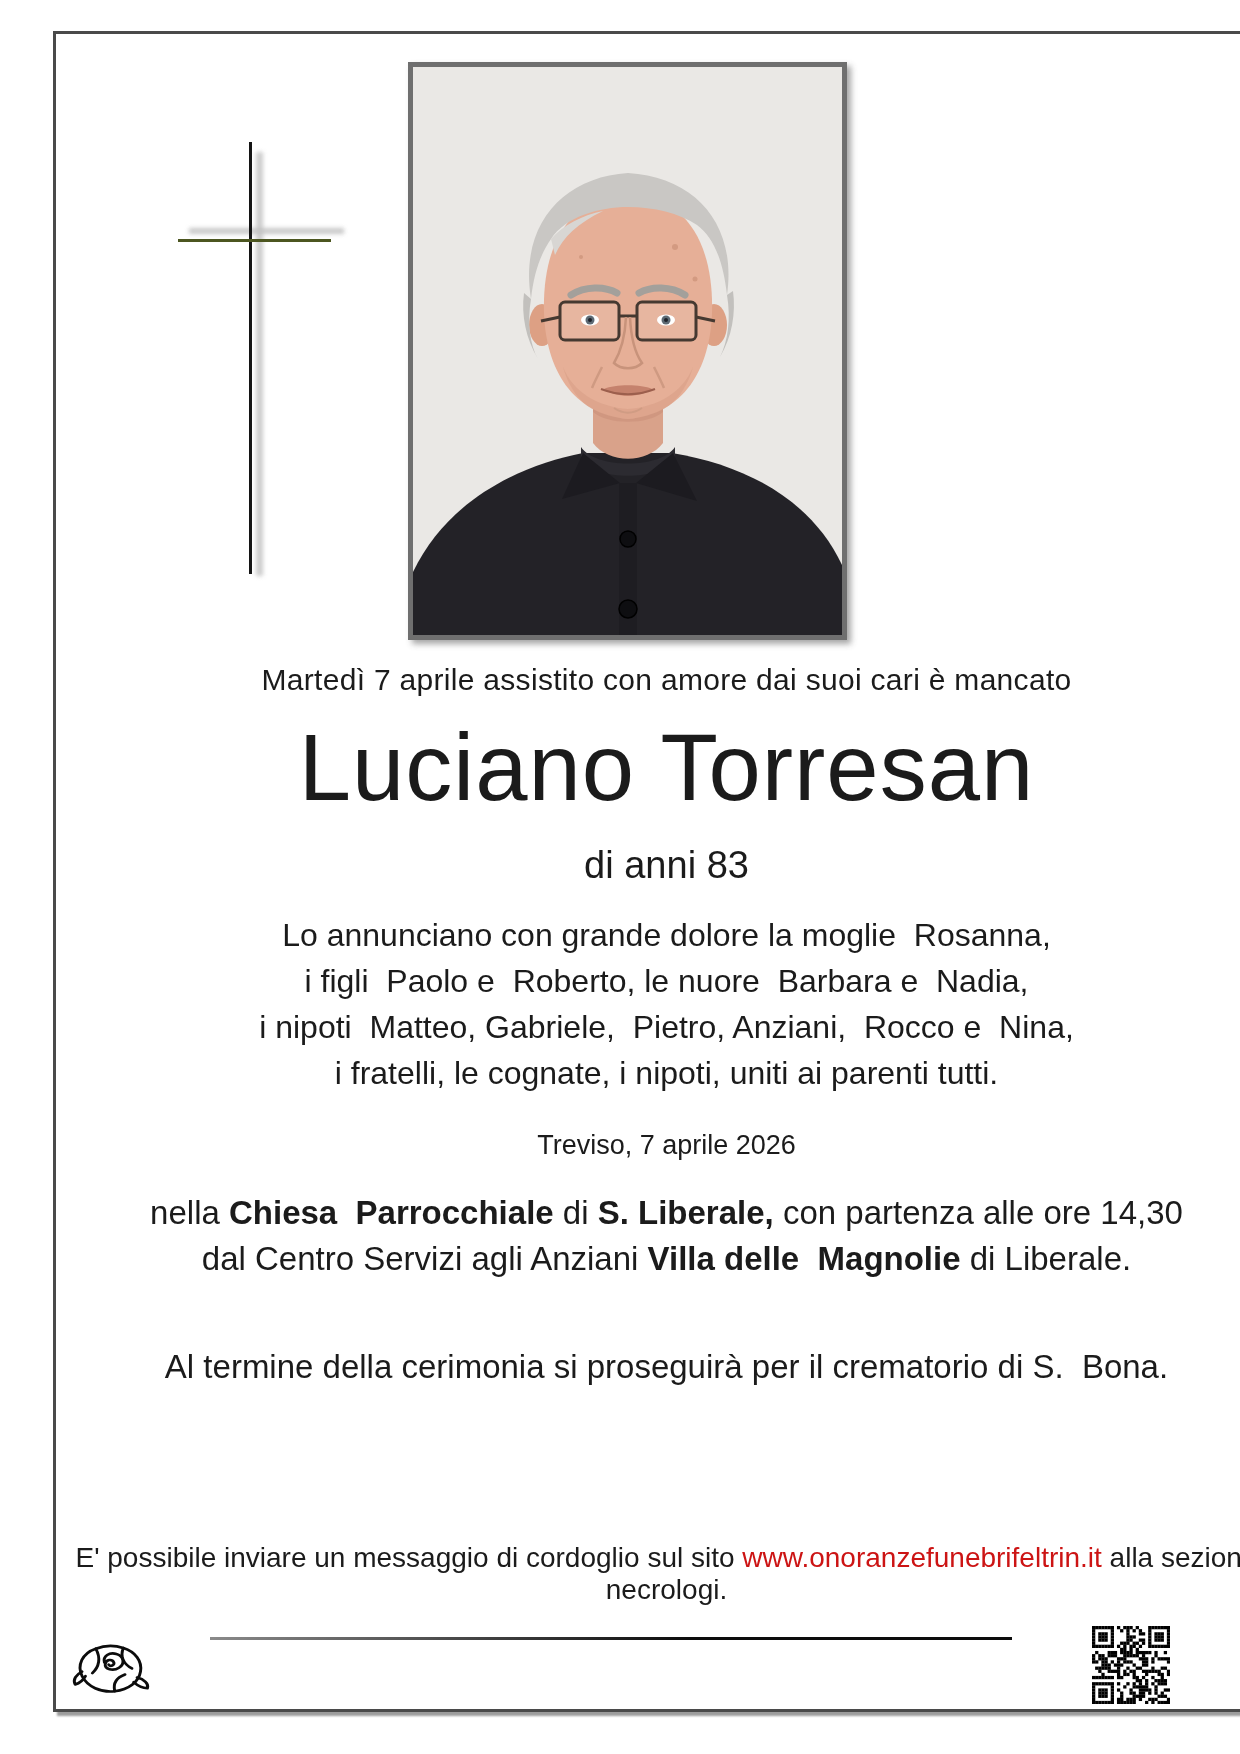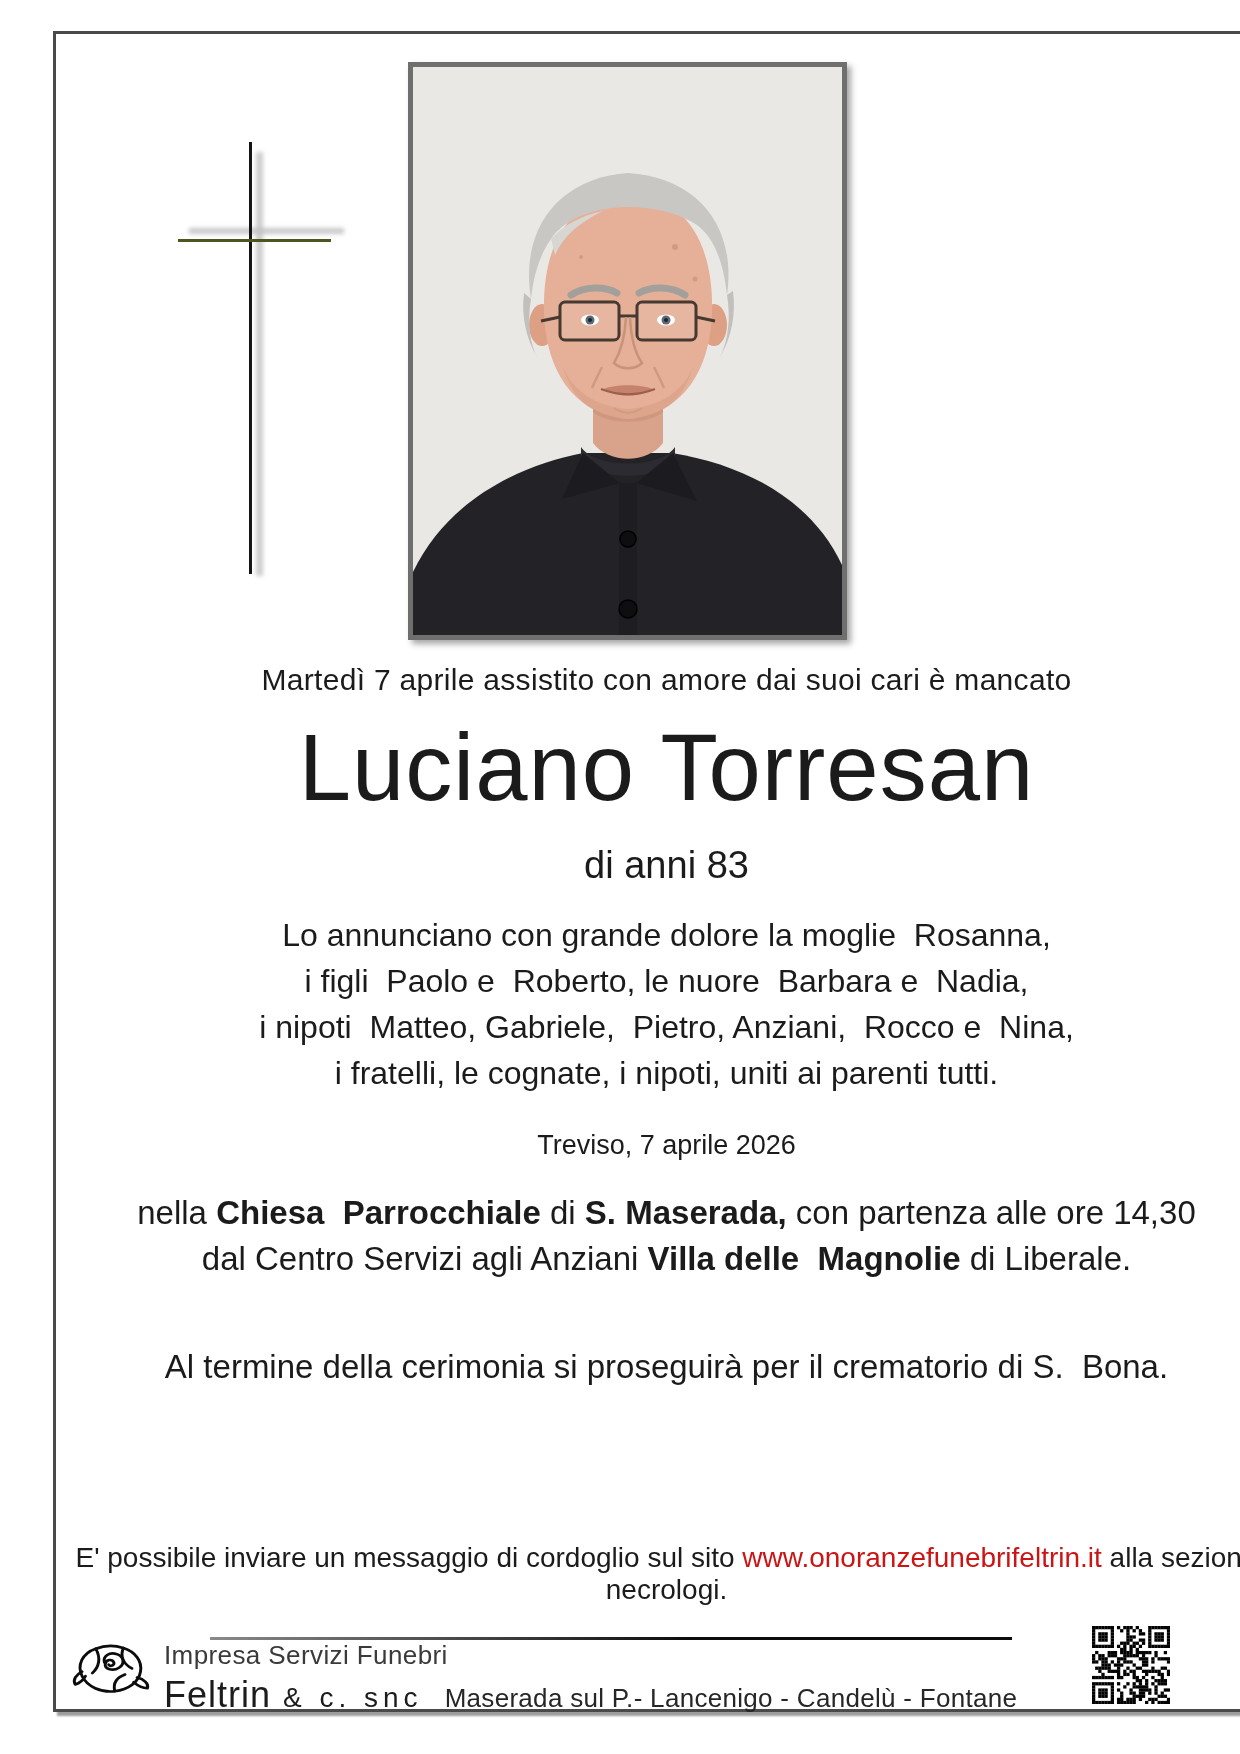--- a/index.html
+++ b/index.html
@@ -129,21 +129,21 @@
   <div class="abs center annc">
     <div class="line">Lo annunciano con grande dolore la moglie  Rosanna,</div>
     <div class="line">i figli  Paolo e  Roberto, le nuore  Barbara e  Nadia,</div>
     <div class="line">i nipoti  Matteo, Gabriele,  Pietro, Anziani,  Rocco e  Nina,</div>
     <div class="line">i fratelli, le cognate, i nipoti, uniti ai parenti tutti.</div>
   </div>
 
   <div class="abs center dateline txt">Treviso, 7 aprile 2026</div>
 
   <div class="abs center funeral">
-    <div class="line"><span class="seg">nella </span><span class="seg seg-b">Chiesa  Parrocchiale</span><span class="seg"> di </span><span class="seg seg-b">S. Maserada,</span><span class="seg"> con partenza alle ore 14,30</span></div>
+    <div class="line"><span class="seg">nella </span><span class="seg seg-b">Chiesa  Parrocchiale</span><span class="seg"> di </span><span class="seg seg-b">S. Liberale,</span><span class="seg"> con partenza alle ore 14,30</span></div>
     <div class="line"><span class="seg">dal Centro Servizi agli Anziani </span><span class="seg seg-b">Villa delle  Magnolie</span><span class="seg"> di Liberale.</span></div>
   </div>
 
   <div class="abs center cremat txt">Al termine della cerimonia si proseguirà per il crematorio di S.  Bona.</div>
 
 
   <div class="abs center condol"><span class="seg">E' possibile inviare un messaggio di cordoglio sul sito </span><span class="seg seg-red">www.onoranzefunebrifeltrin.it</span><span class="seg"> alla sezione necrologi.</span></div>
 
   <div class="abs sepline"></div>
 
@@ -152,28 +152,20 @@
       <path d="M30 22 C14 28 8 44 14 58 C20 72 36 80 52 78 C68 76 80 66 82 52 C84 38 76 26 62 21 C51 17 39 18 30 22 Z"></path>
       <path d="M30 22 C36 34 34 46 26 54"></path>
       <path d="M62 21 C58 32 62 42 72 48"></path>
       <path d="M52 78 C50 68 54 60 64 56"></path>
       <path d="M14 52 C7 56 3 63 6 69 C12 67 16 62 18 58"></path>
       <path d="M78 60 C86 62 92 68 90 74 C84 74 78 70 74 66"></path>
       <path d="M40 40 C38 32 46 26 54 29 C63 32 64 42 57 47 C50 52 40 49 41 42 C42 36 49 35 51 40 C52 44 47 46 45 43"></path>
     </svg>
   </div>
 
-  <div class="abs footer-text">
-    <div class="footer-tagline txt">Impresa Servizi Funebri</div>
-    <div class="brand-row">
-      <span class="company-name txt">Feltrin</span>
-      <span class="company-suffix txt">&amp; c. snc</span>
-      <span class="locations txt">Maserada sul P.- Lancenigo - Candelù - Fontane</span>
-    </div>
-  </div>
 
   <div class="abs qr">
     <svg viewBox="0 0 78 78">
         <rect x="0.00" y="0.00" width="3.27" height="3.27"></rect>
         <rect x="3.12" y="0.00" width="3.27" height="3.27"></rect>
         <rect x="6.24" y="0.00" width="3.27" height="3.27"></rect>
         <rect x="9.36" y="0.00" width="3.27" height="3.27"></rect>
         <rect x="12.48" y="0.00" width="3.27" height="3.27"></rect>
         <rect x="15.60" y="0.00" width="3.27" height="3.27"></rect>
         <rect x="18.72" y="0.00" width="3.27" height="3.27"></rect>

